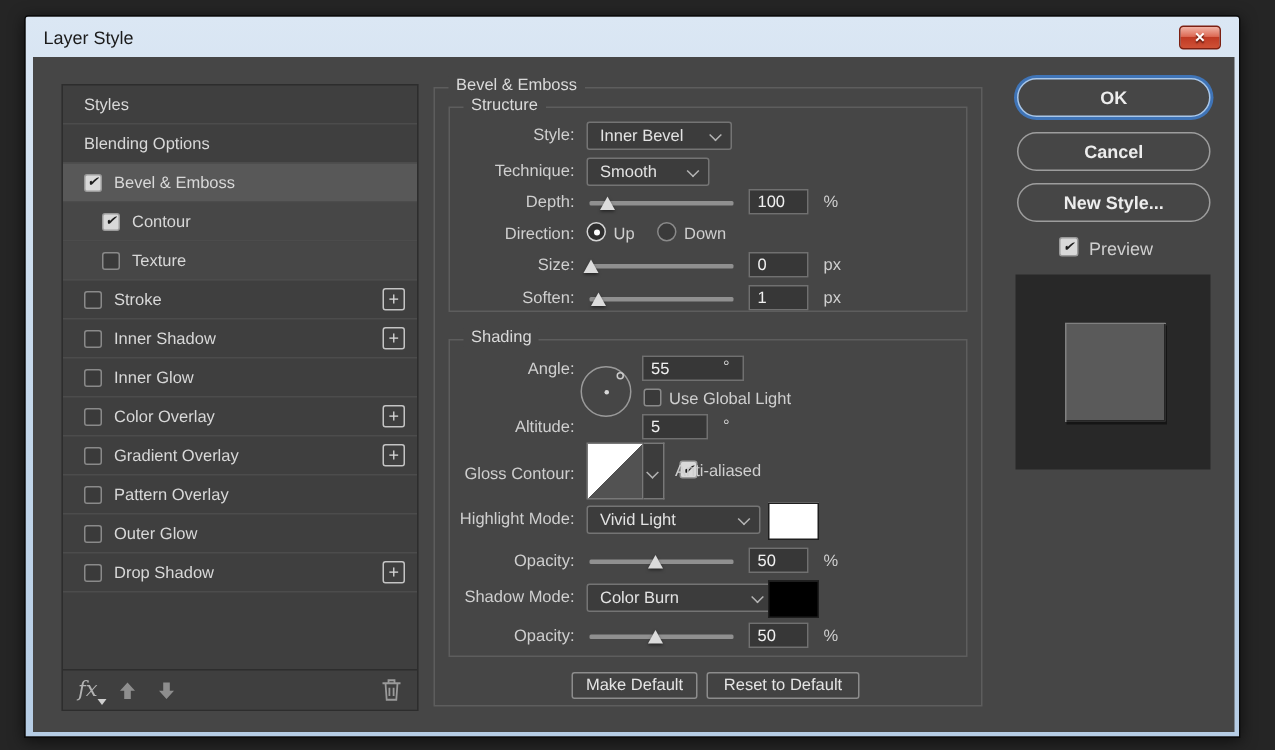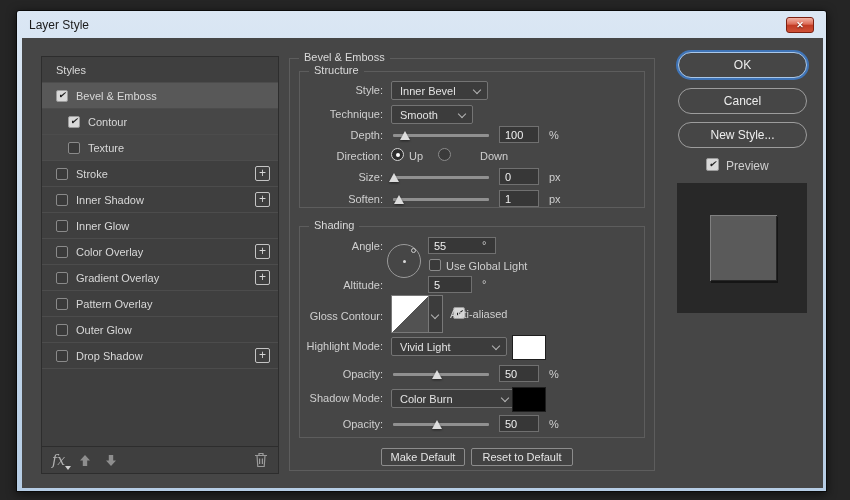--- a/index.html
+++ b/index.html
@@ -99,21 +99,21 @@
                   transform:rotate(45deg); }
   .small-label { position:absolute; font-size:11px; color:#cfcfcf; white-space:nowrap; }
   .def-btn { position:absolute; height:18px; background:#424242;
              border:1px solid #8c8c8c; border-radius:2px; color:#e5e5e5;
              font-size:11px; display:flex; align-items:center; justify-content:center;
              cursor:pointer; }
 
   
   .pill { position:absolute; left:656px; width:129px; height:26px; border-radius:13px;
           border:1px solid #9d9d9d; background:#464646; color:#ededed; font-size:12px;
-          display:flex; align-items:center; justify-content:center; cursor:pointer; }
+          display:flex; align-items:center; justify-content:center; cursor:pointer;font-weight:bold; }
   .pill.focused { border:1px solid #a9c7e9; box-shadow:0 0 0 2px #3f74b7; }
   .preview-box { position:absolute; left:655px; top:145px; width:130px; height:130px;
                  background:#282828; }
   .preview-square { position:absolute; left:33px; top:32px; width:67px; height:66px;
                     background:#5a5a5a;
                     box-shadow:inset 1px 1px 0 #808080, inset -1px -1px 0 #262626,
                                1px 2px 0 #151515; }
 </style>
 </head>
 <body>
@@ -124,20 +124,23 @@
     <div class="close-btn">
       <span>✕</span>
     </div>
   </div>
 
   <div class="content">
 
     <div class="sidebar">
       <div class="side-row">
         <span>Styles</span>
+      </div>
+      <div class="side-row">
+        <span>Blending Options</span>
       </div>
       <div class="side-row selected">
         <span class="cb checked">
             <i>✔</i>
           </span>
         <span>Bevel &amp; Emboss</span>
       </div>
       <div class="side-row sub">
         <span class="cb checked">
             <i>✔</i>
@@ -225,21 +228,21 @@
     <div class="track" style="left:371px; top:96px;">
       <div class="thumb" style="left:calc(13% - 5px);"></div>
     </div>
     <input class="num" style="left: 477px; top: 88px;" value="100">
     <div class="unit" style="left:527px; top:91px;">%</div>
 
     <div class="flabel" style="top:112px;">Direction:</div>
     <div class="radio on" style="left:369px; top:110px;"></div>
     <div class="small-label" style="left:387px; top:112px;">Up</div>
     <div class="radio off" style="left:416px; top:110px;"></div>
-    <div class="small-label" style="left:434px; top:112px;margin-left:24px;">Down</div>
+    <div class="small-label" style="left:434px; top:112px;">Down</div>
 
     <div class="flabel" style="top:133px;">Size:</div>
     <div class="track" style="left:371px; top:138px;">
       <div class="thumb" style="left:calc(1% - 5px);"></div>
     </div>
     <input class="num" style="left: 477px; top: 130px;" value="0">
     <div class="unit" style="left:527px; top:133px;">px</div>
 
     <div class="flabel" style="top:155px;">Soften:</div>
     <div class="track" style="left:371px; top:160px;">

